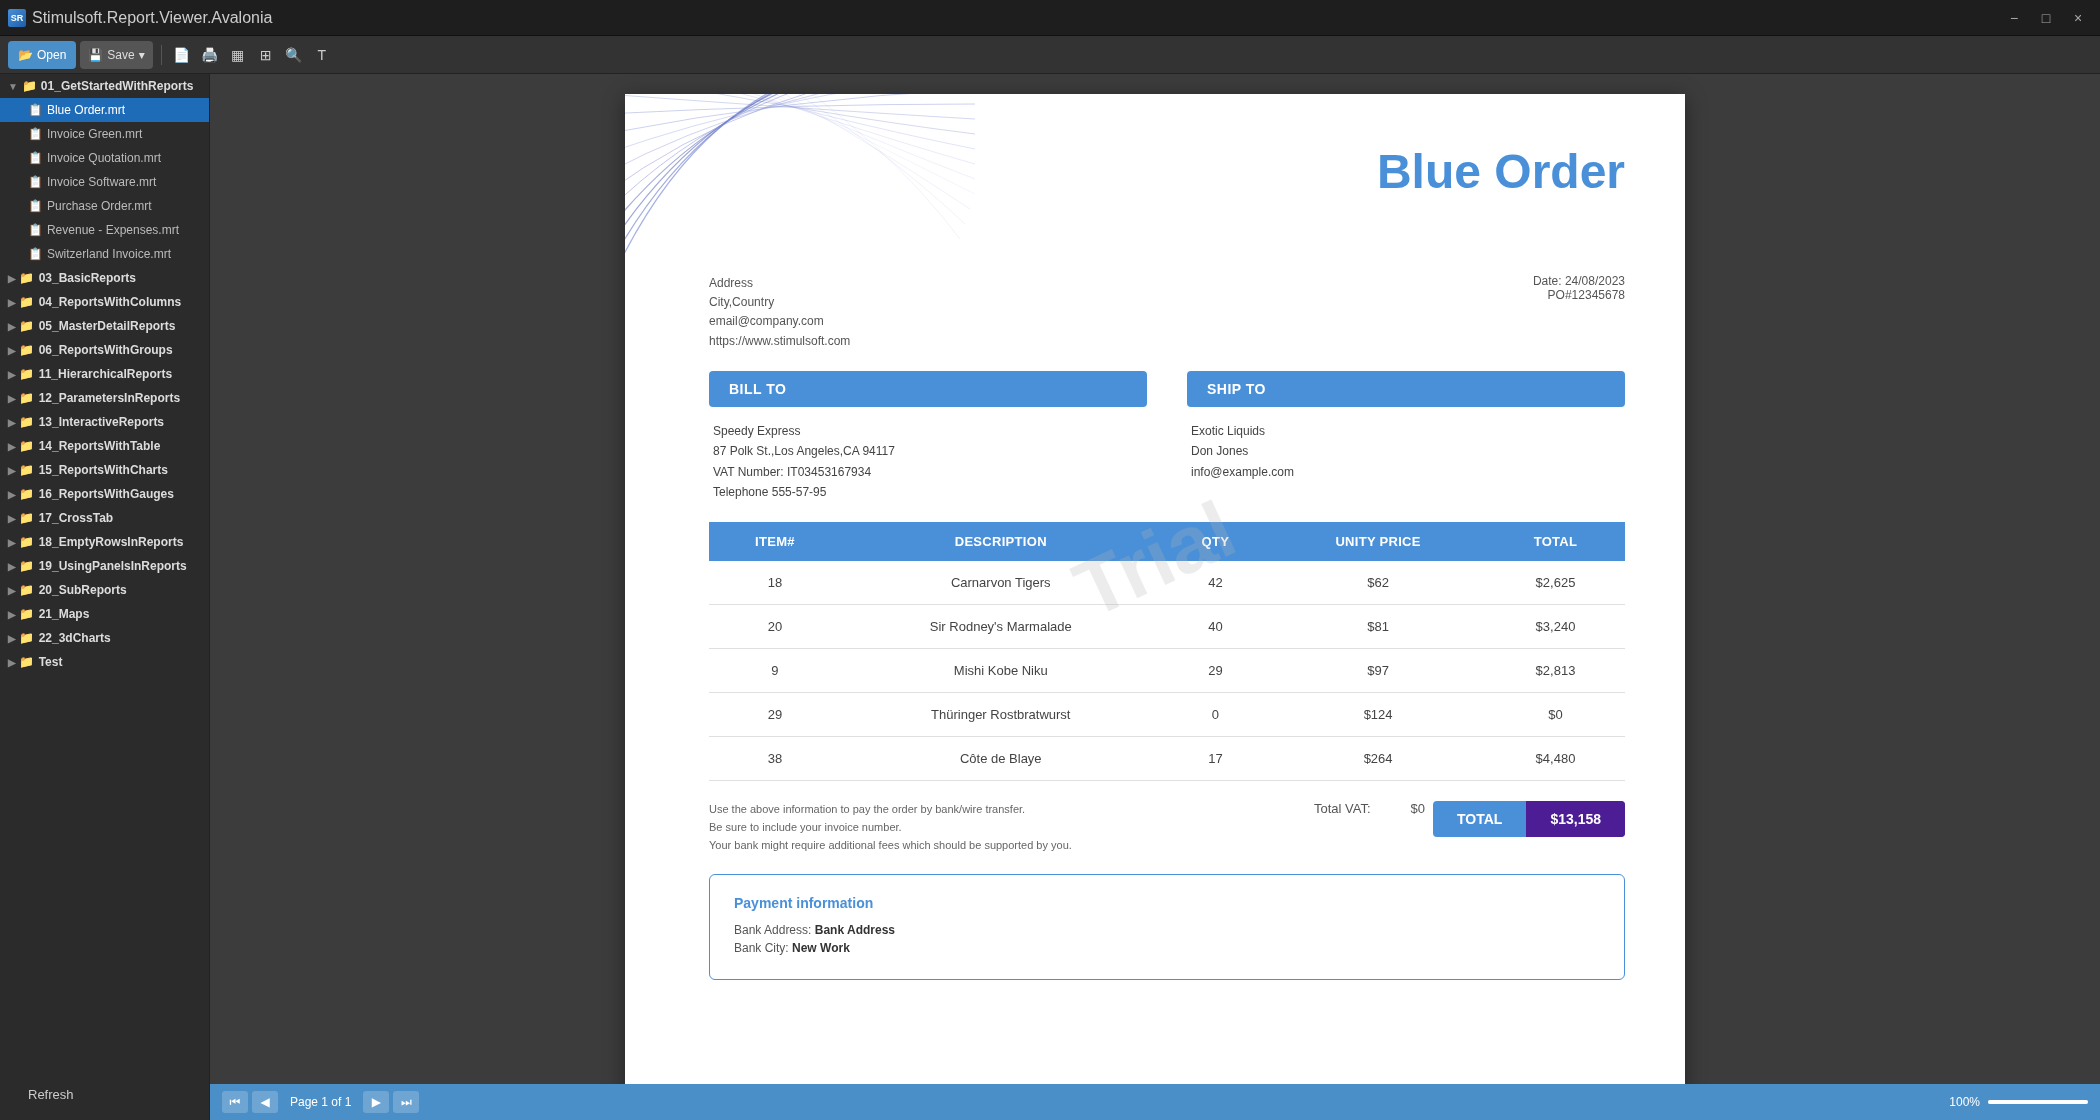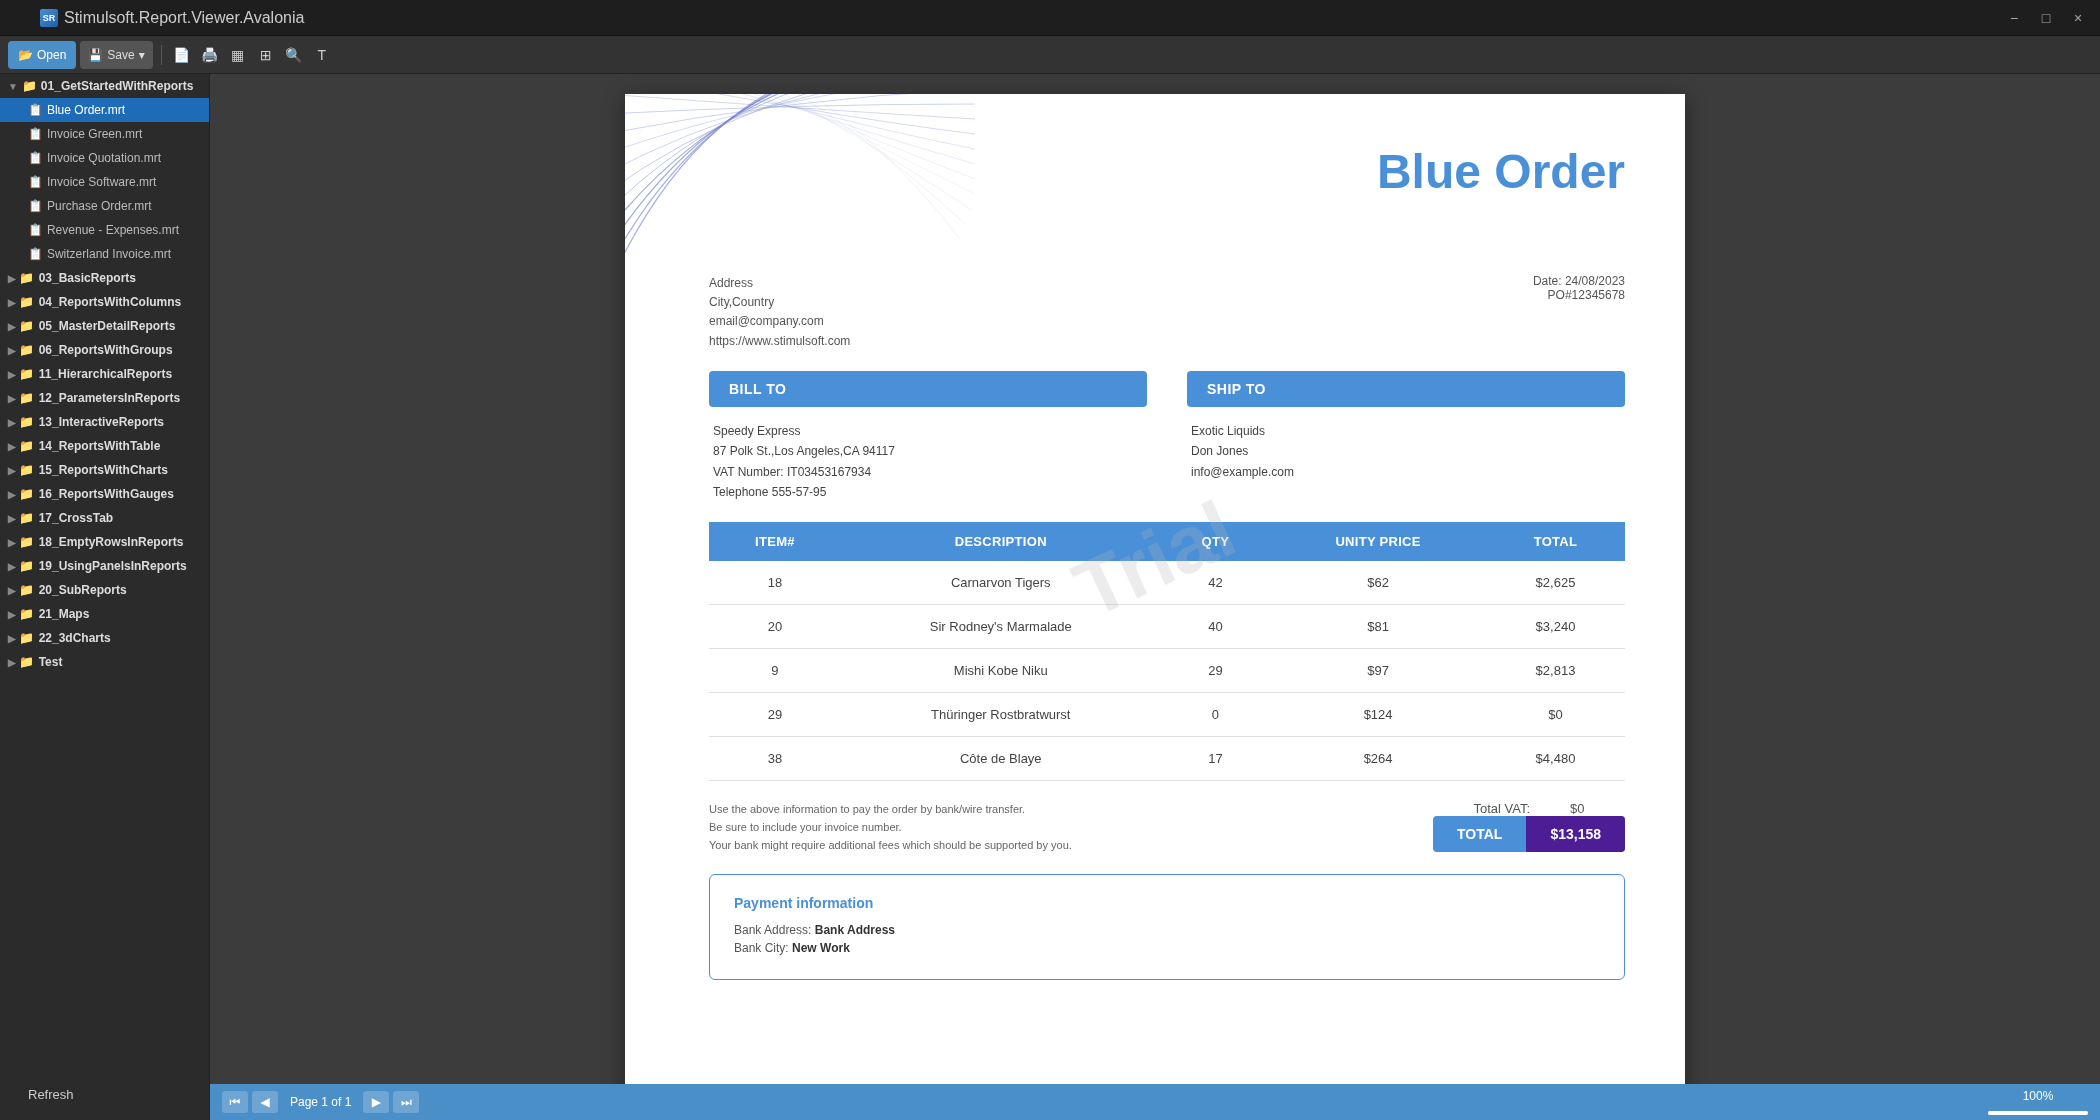--- a/index.html
+++ b/index.html
@@ -33,21 +33,20 @@
       width: 18px;
       height: 18px;
       background: linear-gradient(135deg, #4a90d9, #1a5fa8);
       border-radius: 2px;
       display: flex;
       align-items: center;
       justify-content: center;
       font-size: 9px;
       color: white;
       font-weight: bold;
-      margin-left: 32px;
     }
     .title-text {
       color: #ccc;
       font-size: 16px;
     }
     .title-bar-controls {
       display: flex;
       gap: 4px;
     }
     .title-btn {
@@ -293,22 +292,22 @@
       margin-bottom: 20px;
     }
     .footer-note {
       font-size: 11px;
       color: #666;
       max-width: 400px;
       line-height: 1.6;
     }
     .total-section {
       display: flex;
-      flex-direction: column;
-      align-items: center;
+      align-items: flex-start;
+      gap: 8px;
     }
     .vat-row {
       display: flex;
       gap: 40px;
       font-size: 13px;
       color: #555;
     }
     .total-btn {
       background: #4a90d9;
       color: white;
@@ -382,21 +381,20 @@
       color: white;
       font-size: 12px;
       margin: 0 8px;
     }
     .zoom-info {
       color: white;
       font-size: 12px;
       display: flex;
       align-items: center;
       gap: 8px;
-      flex-direction: column;
     }
     .zoom-slider {
       width: 100px;
       height: 4px;
       background: rgba(255,255,255,0.4);
       border-radius: 2px;
       position: relative;
     }
     .zoom-fill {
       height: 100%;

